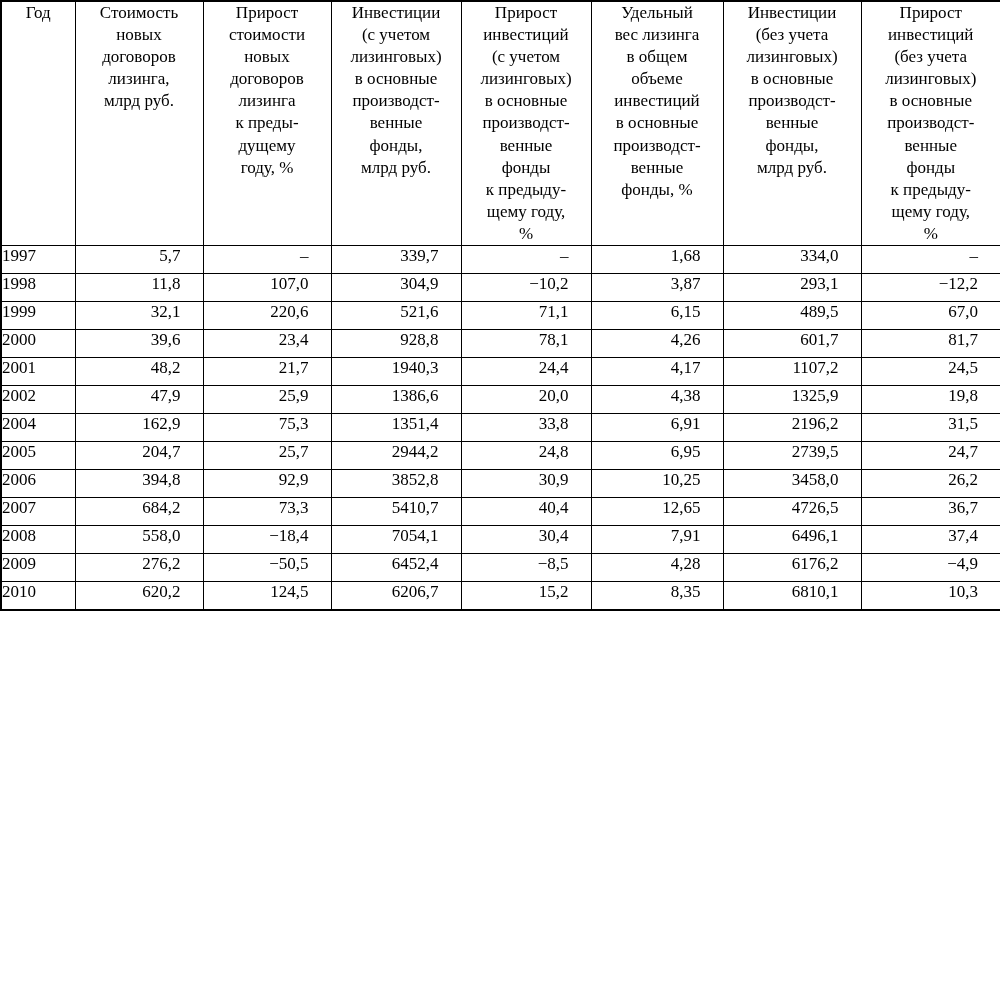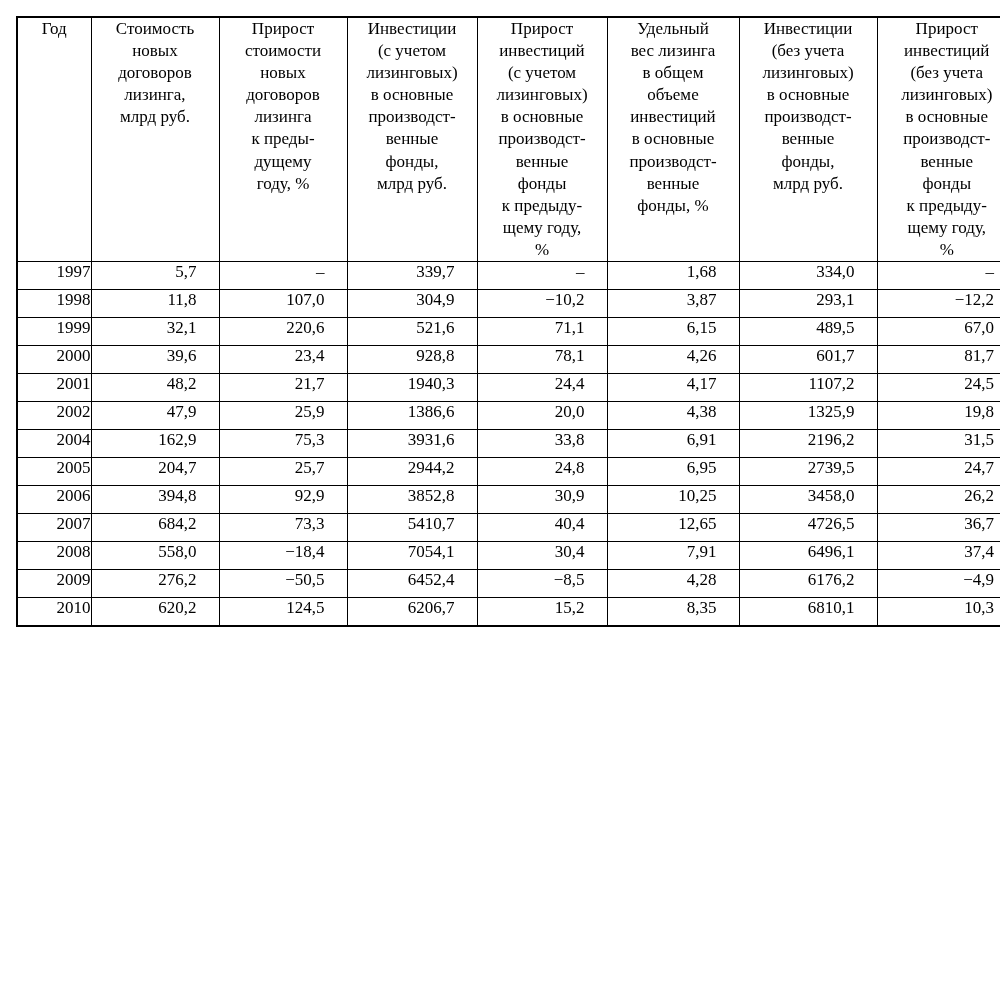--- a/index.html
+++ b/index.html
@@ -10,21 +10,21 @@
   body {
     width: 1000px;
     height: 984px;
     font-family: "Liberation Serif", serif;
     color: #000000;
   }
   .sheet {
     width: 1000px;
     height: 820px;
     box-sizing: border-box;
-    padding: 16px;
+    padding: 0;
     position: relative;
   }
   table.data-table {
     border-collapse: collapse;
     width: 1000px;
     table-layout: fixed;
     font-size: 17px;
   }
   table.data-table th,
   table.data-table td {
@@ -45,21 +45,21 @@
   }
   thead th .hdr {
     display: block;
   }
   tbody td {
     padding: 6px 10px 6px 10px;
     line-height: 1.2;
     height: 27px;
   }
   tbody td.year {
-    text-align: right;
+    text-align: left;
   }
   tbody td.num {
     text-align: right;
     padding-right: 22px;
   }
   
   col.c0 { width: 74px; }
   col.c1 { width: 128px; }
   col.c2 { width: 128px; }
   col.c3 { width: 130px; }
@@ -222,21 +222,21 @@
           <td class="num">1386,6</td>
           <td class="num">20,0</td>
           <td class="num">4,38</td>
           <td class="num">1325,9</td>
           <td class="num">19,8</td>
         </tr>
         <tr>
           <td class="year">2004</td>
           <td class="num">162,9</td>
           <td class="num">75,3</td>
-          <td class="num">3931,6</td>
+          <td class="num">1351,4</td>
           <td class="num">33,8</td>
           <td class="num">6,91</td>
           <td class="num">2196,2</td>
           <td class="num">31,5</td>
         </tr>
         <tr>
           <td class="year">2005</td>
           <td class="num">204,7</td>
           <td class="num">25,7</td>
           <td class="num">2944,2</td>

